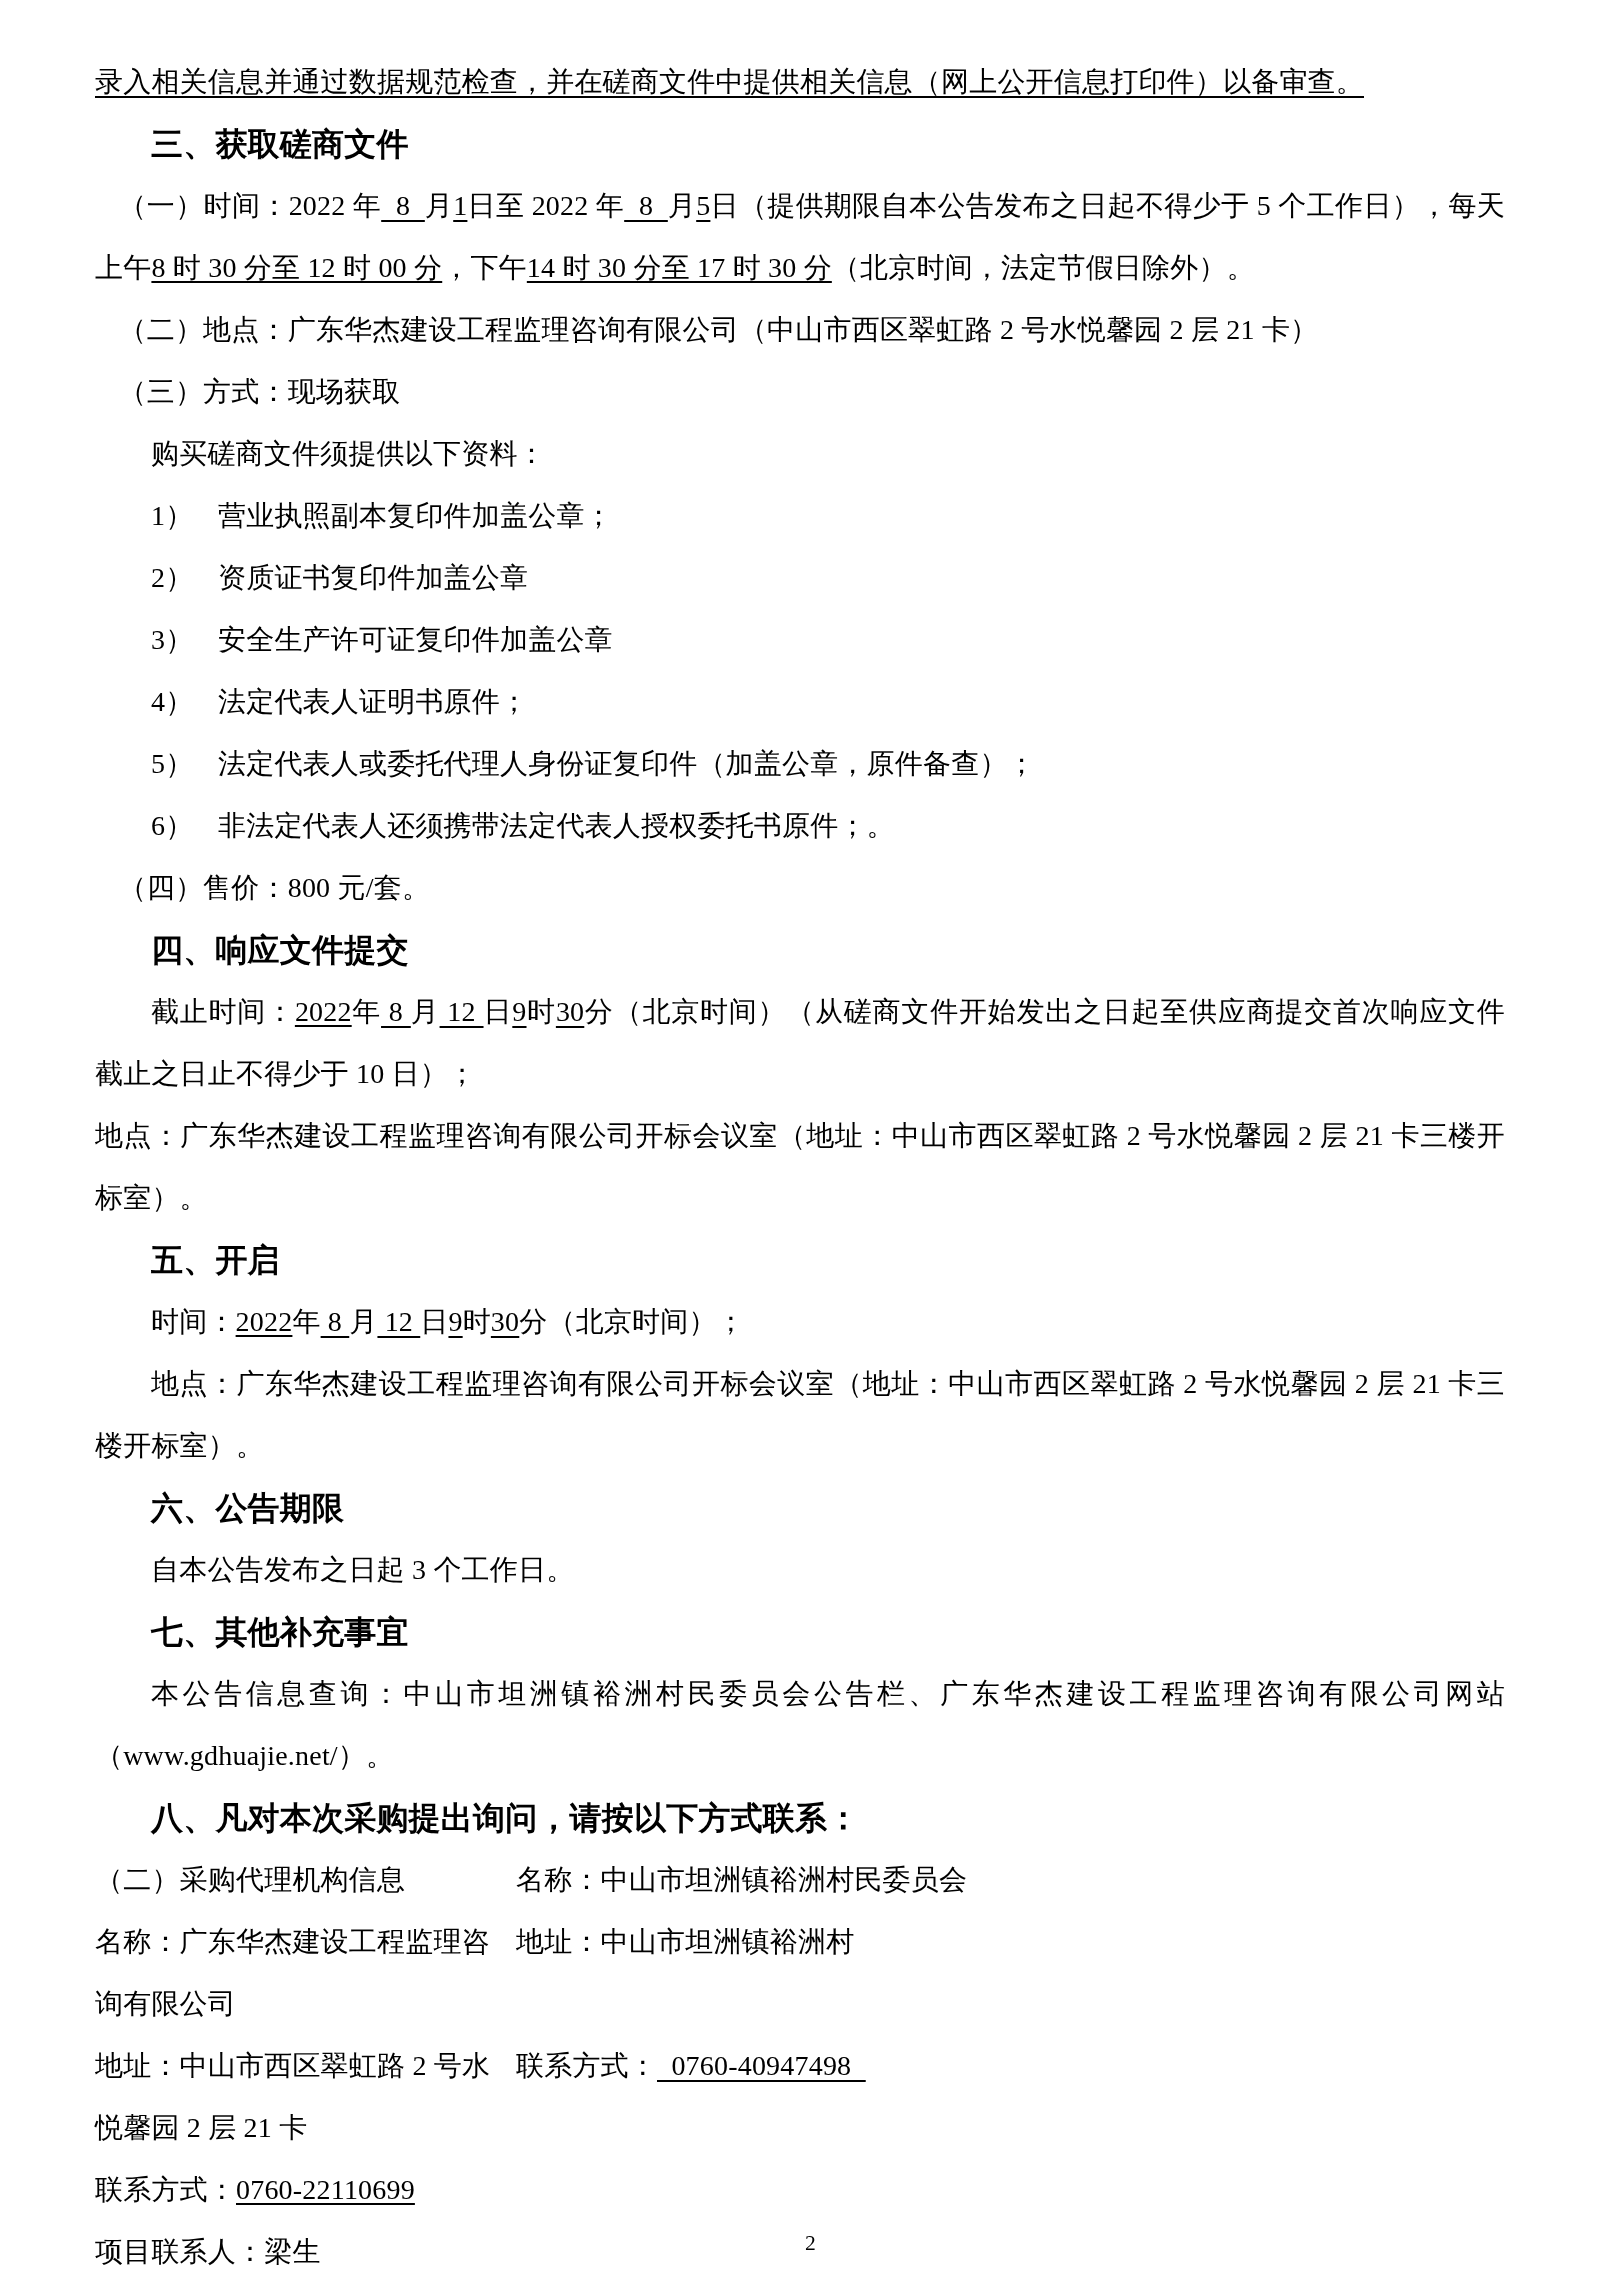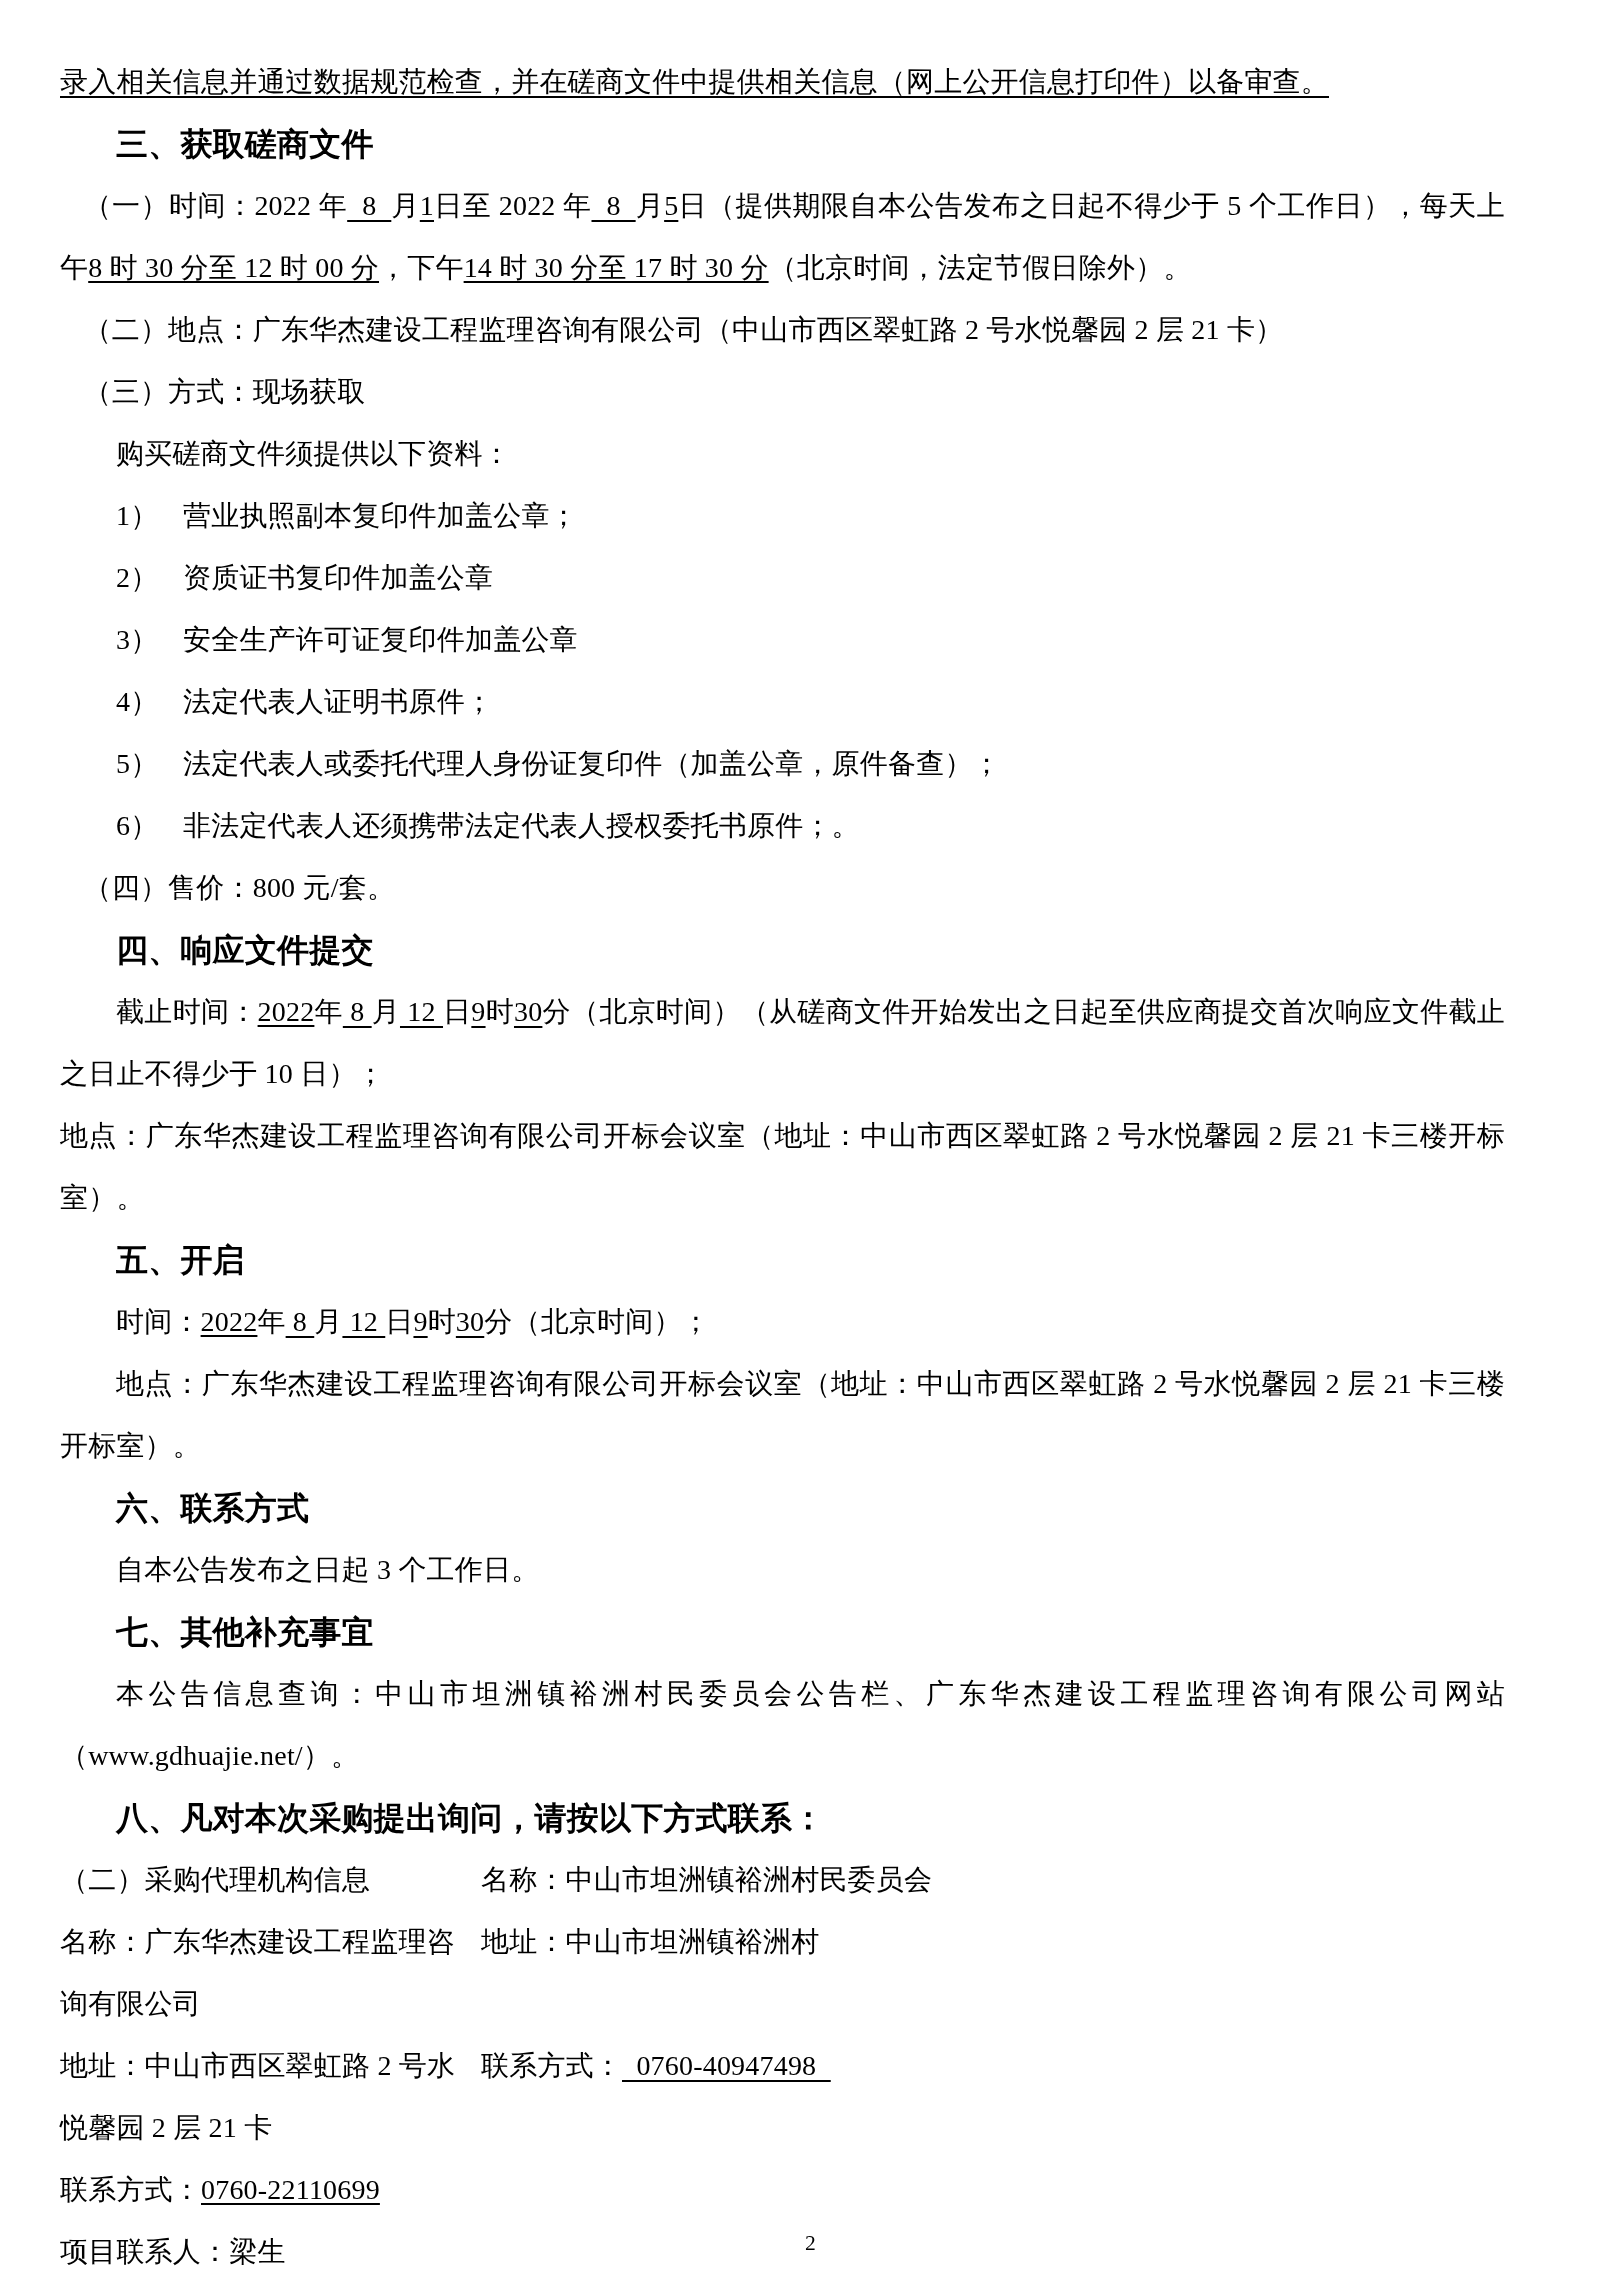--- a/index.html
+++ b/index.html
@@ -11,21 +11,21 @@
     font-family: "Liberation Serif", "DejaVu Serif", serif;
     color: #000000;
   }
   .page {
     position: relative;
     width: 1621px;
     height: 2293px;
     margin: 0 auto;
     background: #ffffff;
     box-sizing: border-box;
-    padding: 51px 116px 39px 60px;
+    padding: 51px 116px 39px 95px;
     overflow: hidden;
   }
   .doc {
     font-size: 28px;
     line-height: 62px;
     letter-spacing: 0.2px;
   }
   
   .p {
     margin: 0;
@@ -139,21 +139,21 @@
     <p class="p lvl2"><span>截止时间：</span><span class="u">2022</span><span>年</span><span class="blank-u"> 8 </span><span>月</span><span class="blank-u"> 12 </span><span>日</span><span class="blank-u">9</span><span>时</span><span class="blank-u">30</span><span>分</span><span>（北京时间）（从磋商文件开始发出之日起至供应商提交首次响应文件截止之日止不得少于 10 日）；</span></p>
 
     <p class="p lvl3">地点：广东华杰建设工程监理咨询有限公司开标会议室（地址：中山市西区翠虹路 2 号水悦馨园 2 层 21 卡三楼开标室）。</p>
 
     <p class="heading">五、开启</p>
 
     <p class="p lvl2"><span>时间：</span><span class="u">2022</span><span>年</span><span class="blank-u"> 8 </span><span>月</span><span class="blank-u"> 12 </span><span>日</span><span class="blank-u">9</span><span>时</span><span class="blank-u">30</span><span>分</span><span>（北京时间）；</span></p>
 
     <p class="p lvl2">地点：广东华杰建设工程监理咨询有限公司开标会议室（地址：中山市西区翠虹路 2 号水悦馨园 2 层 21 卡三楼开标室）。</p>
 
-    <p class="heading">六、联系方式</p>
+    <p class="heading">六、公告期限</p>
     <p class="p lvl2">自本公告发布之日起 3 个工作日。</p>
 
     <p class="heading">七、其他补充事宜</p>
     <p class="p lvl2">本公告信息查询：中山市坦洲镇裕洲村民委员会公告栏、广东华杰建设工程监理咨询有限公司网站（www.gdhuajie.net/）。</p>
 
     <p class="heading">八、凡对本次采购提出询问，请按以下方式联系：</p>
 
     <div class="contact">
       <div class="cell">（二）采购代理机构信息</div>
 

